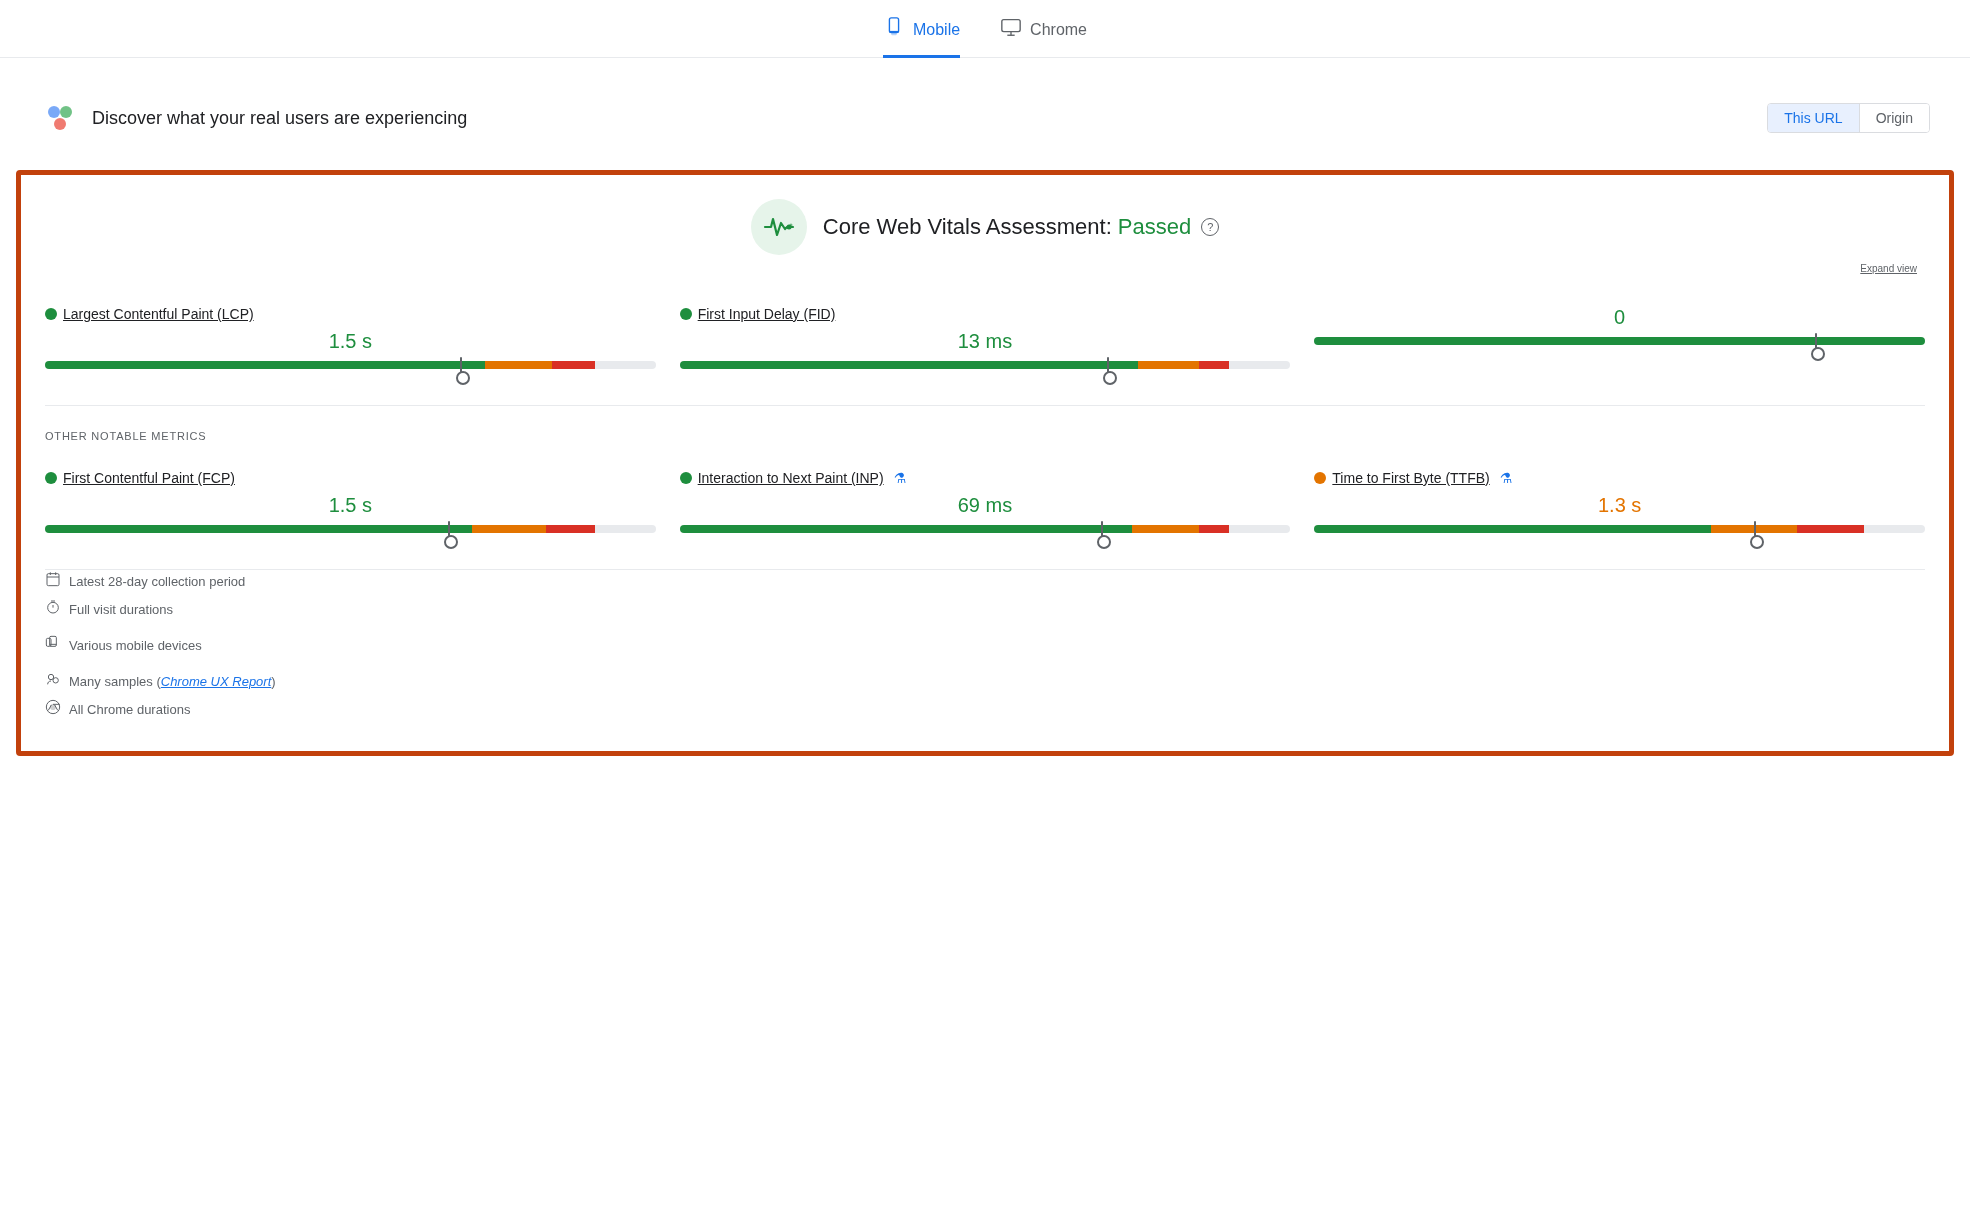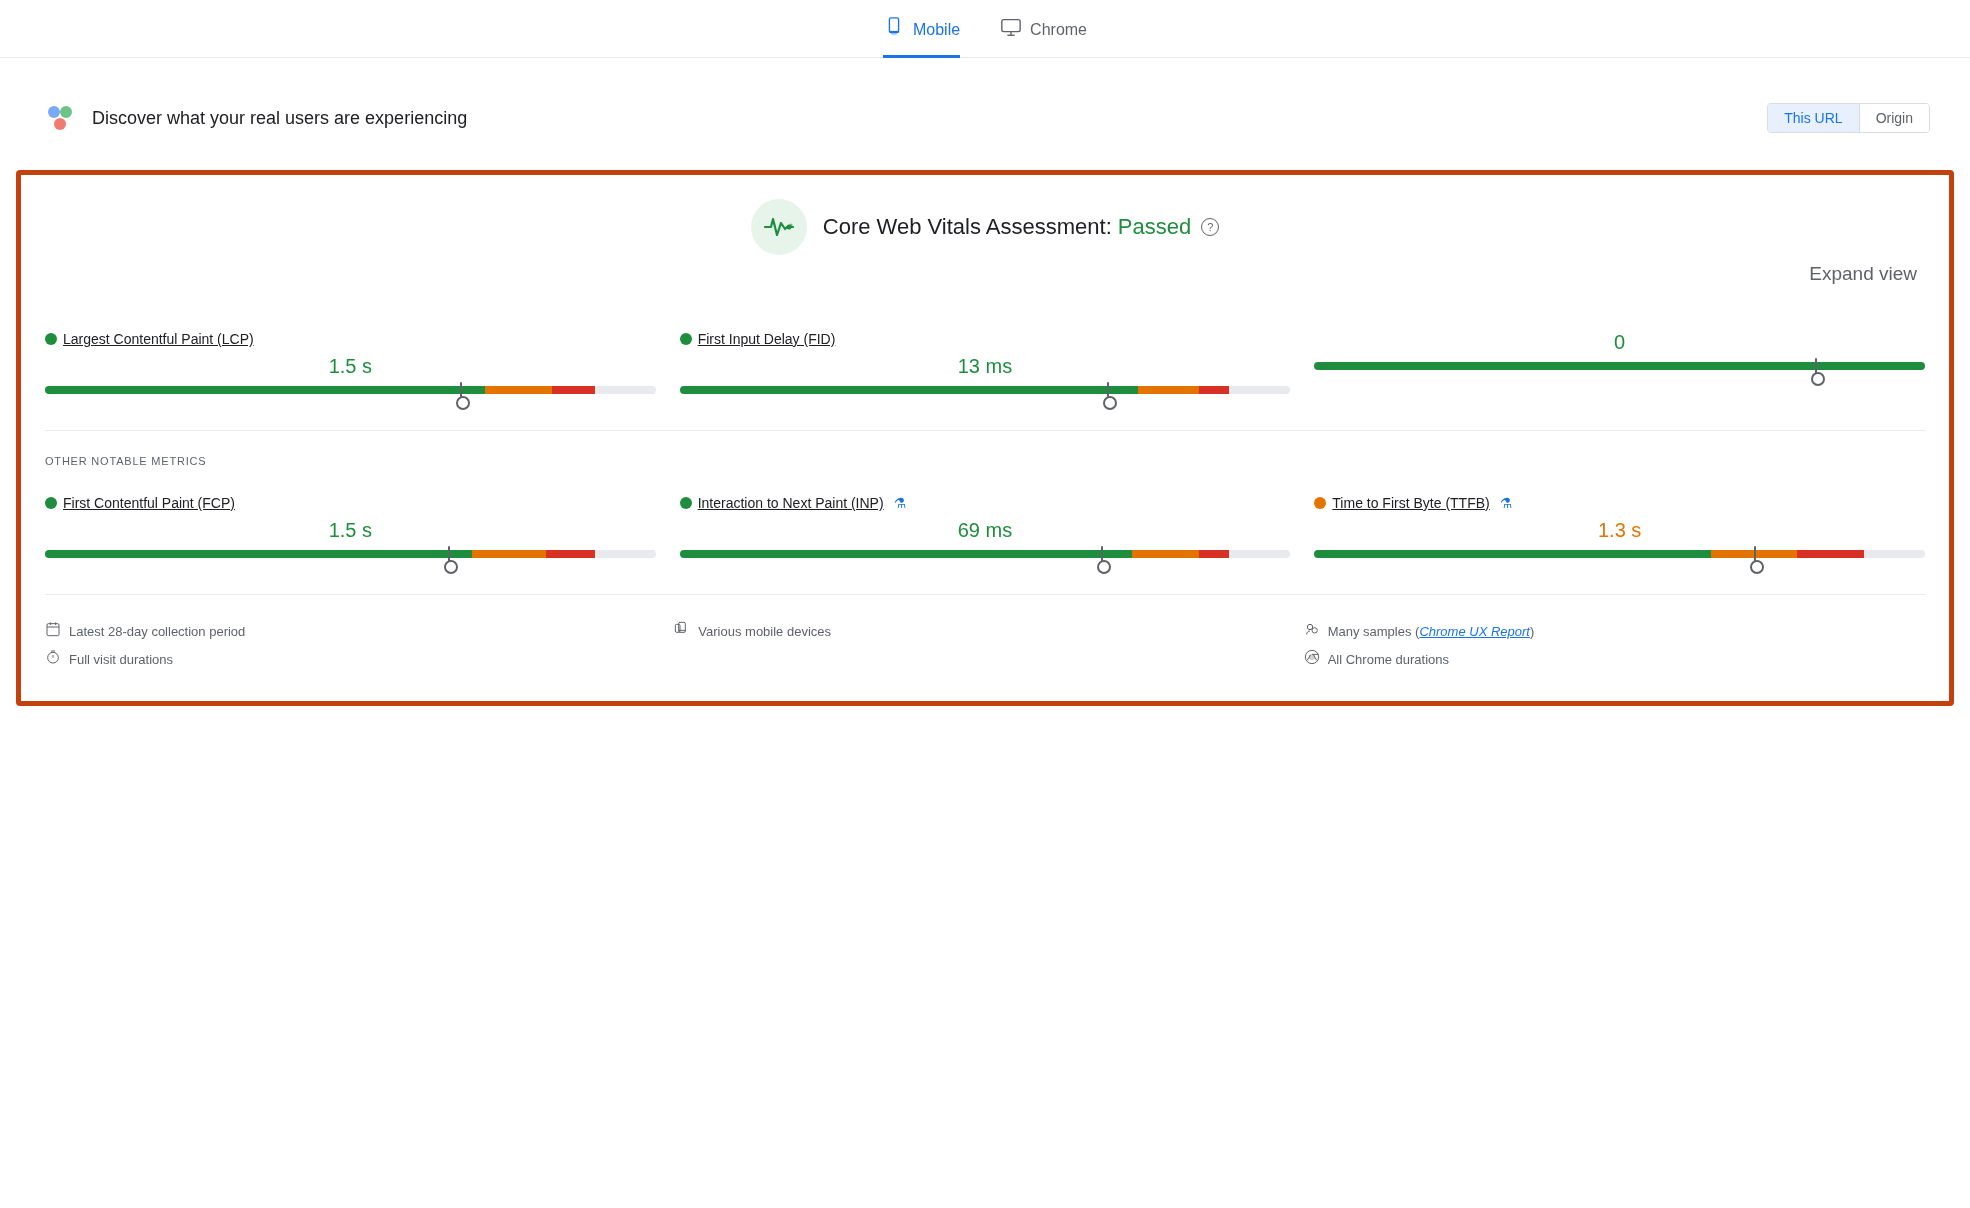--- a/index.html
+++ b/index.html
@@ -114,24 +114,25 @@
       justify-content: center;
       font-size: 11px;
       color: #5f6368;
       cursor: pointer;
       margin-left: 4px;
       vertical-align: middle;
     }
     .expand-view {
       text-align: right;
       color: #5f6368;
-      font-size: 19px;
-      cursor: pointer;
-      margin-bottom: 38px;
+      font-size: 10px;
+      cursor: pointer;
+      margin-bottom: 24px;
       padding-right: 8px;
+      text-decoration: underline;
     }
 
     
     .metrics-grid {
       display: grid;
       grid-template-columns: 1fr 1fr 1fr;
       gap: 24px;
       margin-bottom: 24px;
     }
     .metric-item {
@@ -226,24 +227,24 @@
     
     .flask-icon {
       color: #1a73e8;
       font-size: 14px;
       margin-left: 4px;
     }
 
     
     .footer-info {
       display: grid;
-      grid-template-columns: 1fr 1fr 1fr;
+      grid-template-columns: 1fr;
       gap: 8px;
       margin-top: 24px;
-      padding-top: 26px;
+      padding-top: 1px;
       border-top: 1px solid #e8eaed;
     }
     .footer-item {
       display: flex;
       align-items: center;
       gap: 8px;
       color: #5f6368;
       font-size: 13px;
       margin-bottom: 8px;
     }

